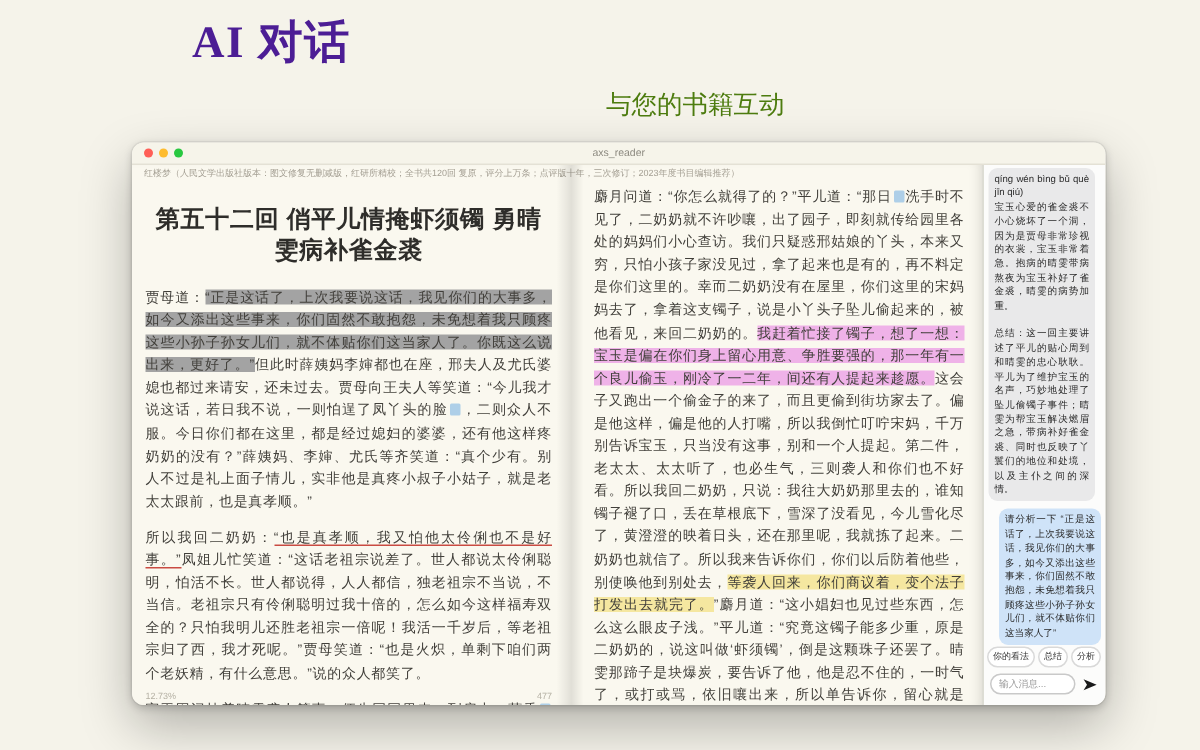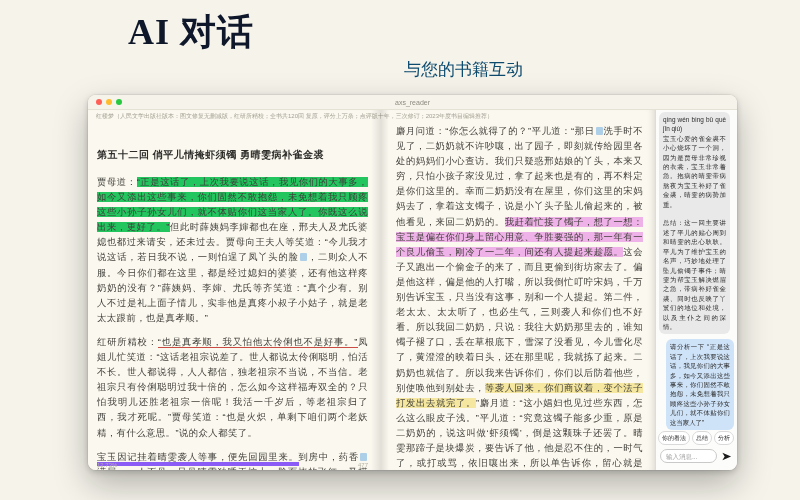--- a/index.html
+++ b/index.html
@@ -1,42 +1,42 @@
 <!DOCTYPE html>
 <html><head>
 <meta charset="utf-8">
 <style>
   * { margin:0; padding:0; box-sizing:border-box; }
   html,body { width:800px; height:500px; overflow:hidden; }
   body { background:#f5f3ea; font-family:"Liberation Sans", sans-serif; position:relative; }
 
   
-  .hero-title { position:absolute; left:128px; top:8px; font-family:"Liberation Serif", serif; font-weight:bold; font-size:36px; color:#0f172a; letter-spacing:1px; }
-  .hero-subtitle { position:absolute; left:404px; top:58px; font-family:Liberation Serif, serif; font-size:17px; color:#0c4a6e; }
+  .hero-title { position:absolute; left:128px; top:8px; font-family:"Liberation Serif", serif; font-weight:bold; font-size:30px; color:#4c1d95; letter-spacing:1px; }
+  .hero-subtitle { position:absolute; left:404px; top:58px; font-family:Liberation Serif, serif; font-size:17px; color:#4d7c0f; }
 
   
   .app-window { position:absolute; left:88px; top:95px; width:649px; height:375px; background:#faf8ef; border-radius:8px; overflow:hidden; box-shadow:0 14px 34px rgba(0,0,0,.28), 0 2px 6px rgba(0,0,0,.18), 0 0 0 1px rgba(0,0,0,.05); display:flex; flex-direction:column; }
   .titlebar { height:15px; flex:0 0 15px; background:#f6f4ea; border-bottom:1px solid #e4e1d5; position:relative; display:flex; align-items:center; }
   .lights { display:flex; gap:4px; margin-left:8px; }
   .light { width:6px; height:6px; border-radius:50%; }
   .light.red { background:#ff5f57; } .light.yellow { background:#febc2e; } .light.green { background:#28c840; }
   .win-title { position:absolute; left:0; right:0; text-align:center; font-size:7px; color:#8d8a80; }
 
   .content { flex:1; display:flex; min-height:0; }
 
   
   .reading { width:567px; flex:0 0 567px; position:relative; overflow:hidden; background:#faf8ef; box-shadow:inset -7px 0 9px -7px rgba(0,0,0,.18); }
   .book-meta { height:11px; line-height:11px; padding:1px 8px 0 8px; font-size:6px; color:#a49f93; white-space:nowrap; overflow:hidden; }
   .pages { position:absolute; top:12px; left:0; right:0; bottom:0; display:flex; }
   .page-left { width:290px; flex:0 0 290px; padding:14px 10px 0 9px; }
   .page-right { flex:1; padding:2px 12px 0 18px; }
   .gutter { position:absolute; top:0; bottom:0; left:283px; width:18px; background:linear-gradient(90deg, rgba(0,0,0,0) 0%, rgba(0,0,0,.07) 40%, rgba(0,0,0,.10) 55%, rgba(0,0,0,0) 100%); pointer-events:none; }
-  .chapter-title { font-size:10px; font-weight:bold; color:#2e2d2a; margin:12px 0 13px 0; letter-spacing:.5px; }
+  .chapter-title { font-size:16px; font-weight:bold; color:#2e2d2a; text-align:center; margin:0 0 13px 0; letter-spacing:.5px; }
   .book-para { font-size:9.3px; line-height:15.1px; color:#413f3a; text-align:justify; letter-spacing:.5px; margin-bottom:9px; }
-  .hl-blue  { background:#22c55e; }
+  .hl-blue  { background:#a3a3a3; }
   .hl-pink  { background:#efb2e8; }
   .hl-yellow{ background:#f5e7a0; }
   .ul-red   { border-bottom:1px solid #c94b42; }
   .ul-green { border-bottom:4px solid #8b5cf6; }
   .note-marker { display:inline-block; width:7px; height:8px; background:#aecfe8; border-radius:1px; margin:0 1px; vertical-align:-1px; }
   .footer-progress { position:absolute; left:9px; bottom:2px; font-size:6px; color:#b5b1a4; }
   .footer-page { position:absolute; left:270px; bottom:2px; font-size:6px; color:#b5b1a4; }
 
   
   .sidebar { flex:1; background:#fcfcfb; border-left:1px solid #ddddd4; display:flex; flex-direction:column; min-width:0; }
@@ -69,21 +69,21 @@
   </div>
 
   <div class="content">
     <div class="reading">
       <div class="book-meta">红楼梦（人民文学出版社版本：图文修复无删减版，红研所精校；全书共120回 复原，评分上万条；点评版十年，三次修订；2023年度书目编辑推荐）</div>
       <div class="pages">
         <div class="page-left">
           <div class="chapter-title">第五十二回 俏平儿情掩虾须镯 勇晴雯病补雀金裘</div>
           <div id="left-paras">
               <p class="book-para"><span>贾母道：</span><span class="hl-blue">“正是这话了，上次我要说这话，我见你们的大事多，如今又添出这些事来，你们固然不敢抱怨，未免想着我只顾疼这些小孙子孙女儿们，就不体贴你们这当家人了。你既这么说出来，更好了。”</span><span>但此时薛姨妈李婶都也在座，邢夫人及尤氏婆媳也都过来请安，还未过去。贾母向王夫人等笑道：“今儿我才说这话，若日我不说，一则怕逞了凤丫头的脸</span><span class="note-marker"></span><span>，二则众人不服。今日你们都在这里，都是经过媳妇的婆婆，还有他这样疼奶奶的没有？”薛姨妈、李婶、尤氏等齐笑道：“真个少有。别人不过是礼上面子情儿，实非他是真疼小叔子小姑子，就是老太太跟前，也是真孝顺。”</span></p>
-              <p class="book-para"><span>红研所精校：</span><span class="ul-red">“也是真孝顺，我又怕他太伶俐也不是好事。”</span><span>凤姐儿忙笑道：“这话老祖宗说差了。世人都说太伶俐聪明，怕活不长。世人都说得，人人都信，独老祖宗不当说，不当信。老祖宗只有伶俐聪明过我十倍的，怎么如今这样福寿双全的？只怕我明儿还胜老祖宗一倍呢！我活一千岁后，等老祖宗归了西，我才死呢。”贾母笑道：“也是火炽，单剩下咱们两个老妖精，有什么意思。”说的众人都笑了。</span></p>
+              <p class="book-para"><span>所以我回二奶奶：</span><span class="ul-red">“也是真孝顺，我又怕他太伶俐也不是好事。”</span><span>凤姐儿忙笑道：“这话老祖宗说差了。世人都说太伶俐聪明，怕活不长。世人都说得，人人都信，独老祖宗不当说，不当信。老祖宗只有伶俐聪明过我十倍的，怎么如今这样福寿双全的？只怕我明儿还胜老祖宗一倍呢！我活一千岁后，等老祖宗归了西，我才死呢。”贾母笑道：“也是火炽，单剩下咱们两个老妖精，有什么意思。”说的众人都笑了。</span></p>
               <p class="book-para"><span class="ul-green">宝玉因记挂着晴雯袭人等事，便先回园里来。</span><span>到房中，药香</span><span class="note-marker"></span><span>满屋，一人不见。只见晴雯独睡于炕上，脸面烧的飞红，又摸了一摸，只觉烫手。忙又向炉上烤了手烘暖，伸进被去摸了一摸身上，也是火炽。因说道：“别人去了也罢，麝月秋纹也这样无情，各自去了？”晴雯道：“秋纹是我撵了他去吃饭的，麝月是方才平儿来找他出去了，两人鬼鬼祟祟的，不知说什么，必是说我病了不出去。”宝玉道：</span></p>
             </div>
         </div>
         <div class="page-right">
           <div id="right-paras">
               <p class="book-para"><span>麝月问道：“你怎么就得了的？”平儿道：“那日</span><span class="note-marker"></span><span>洗手时不见了，二奶奶就不许吵嚷，出了园子，即刻就传给园里各处的妈妈们小心查访。我们只疑惑邢姑娘的丫头，本来又穷，只怕小孩子家没见过，拿了起来也是有的，再不料定是你们这里的。幸而二奶奶没有在屋里，你们这里的宋妈妈去了，拿着这支镯子，说是小丫头子坠儿偷起来的，被他看见，来回二奶奶的。</span><span class="hl-pink">我赶着忙接了镯子，想了一想：宝玉是偏在你们身上留心用意、争胜要强的，那一年有一个良儿偷玉，刚冷了一二年，间还有人提起来趁愿。</span><span>这会子又跑出一个偷金子的来了，而且更偷到街坊家去了。偏是他这样，偏是他的人打嘴，所以我倒忙叮咛宋妈，千万别告诉宝玉，只当没有这事，别和一个人提起。第二件，老太太、太太听了，也必生气，三则袭人和你们也不好看。所以我回二奶奶，只说：我往大奶奶那里去的，谁知镯子褪了口，丢在草根底下，雪深了没看见，今儿雪化尽了，黄澄澄的映着日头，还在那里呢，我就拣了起来。二奶奶也就信了。所以我来告诉你们，你们以后防着他些，别使唤他到别处去，</span><span class="hl-yellow">等袭人回来，你们商议着，变个法子打发出去就完了。</span><span>”麝月道：“这小娼妇也见过些东西，怎么这么眼皮子浅。”平儿道：“究竟这镯子能多少重，原是二奶奶的，说这叫做‘虾须镯’，倒是这颗珠子还罢了。晴雯那蹄子是块爆炭，要告诉了他，他是忍不住的，一时气了，或打或骂，依旧嚷出来，所以单告诉你，留心就是了。”说着便作辞而去。</span></p>
             </div>
         </div>
       </div>
       <div class="gutter"></div>

